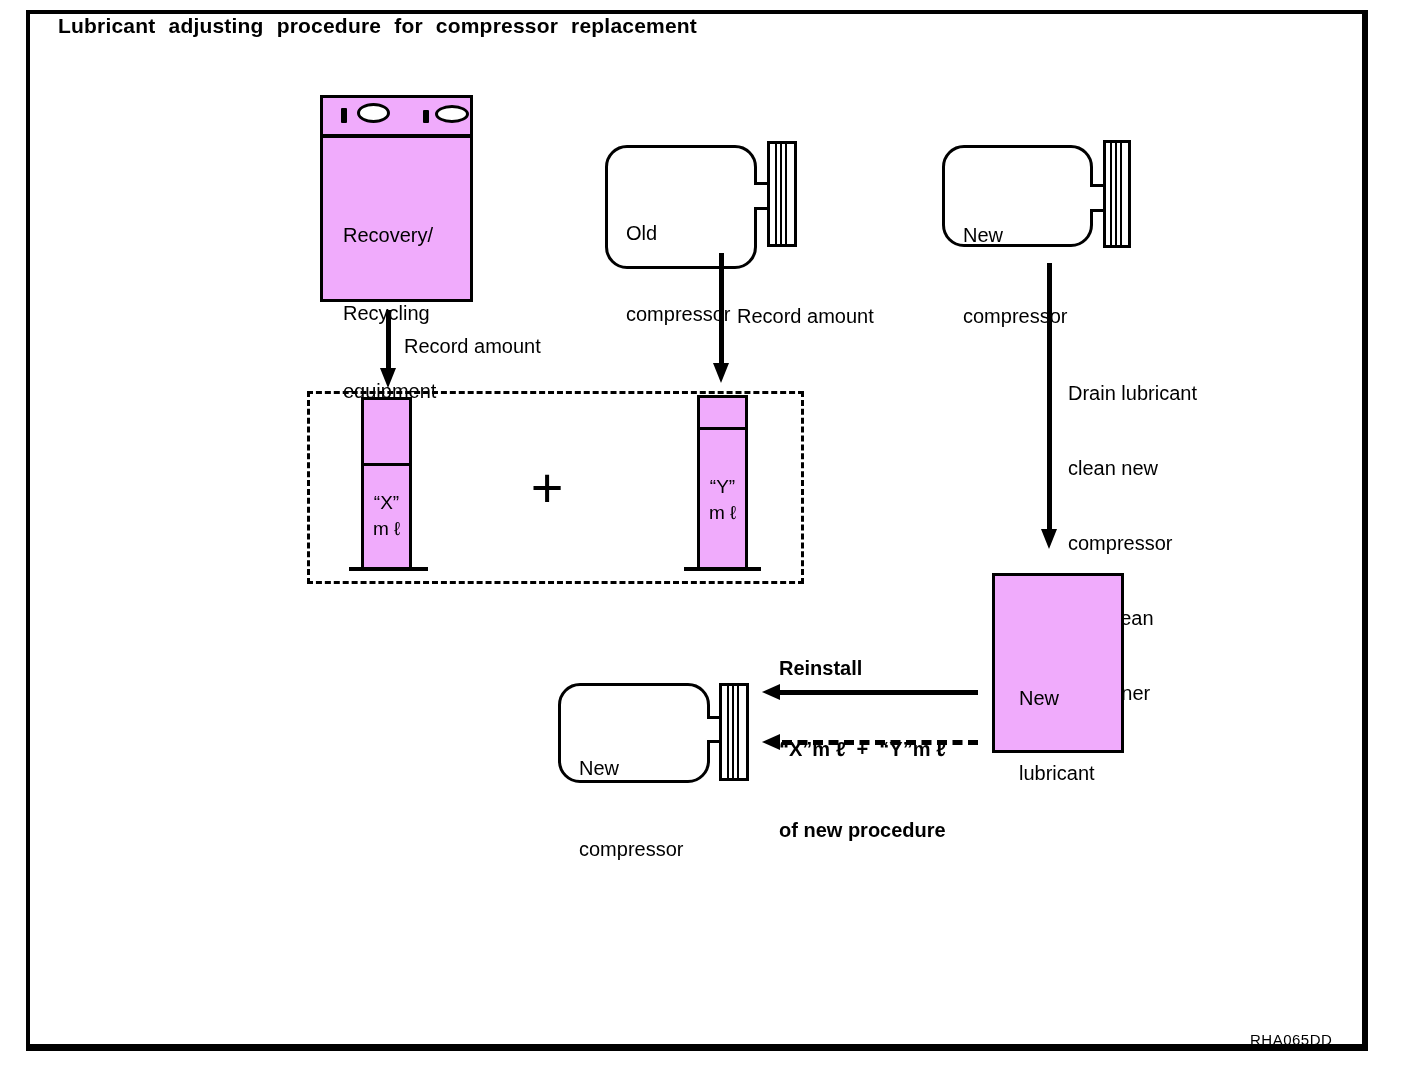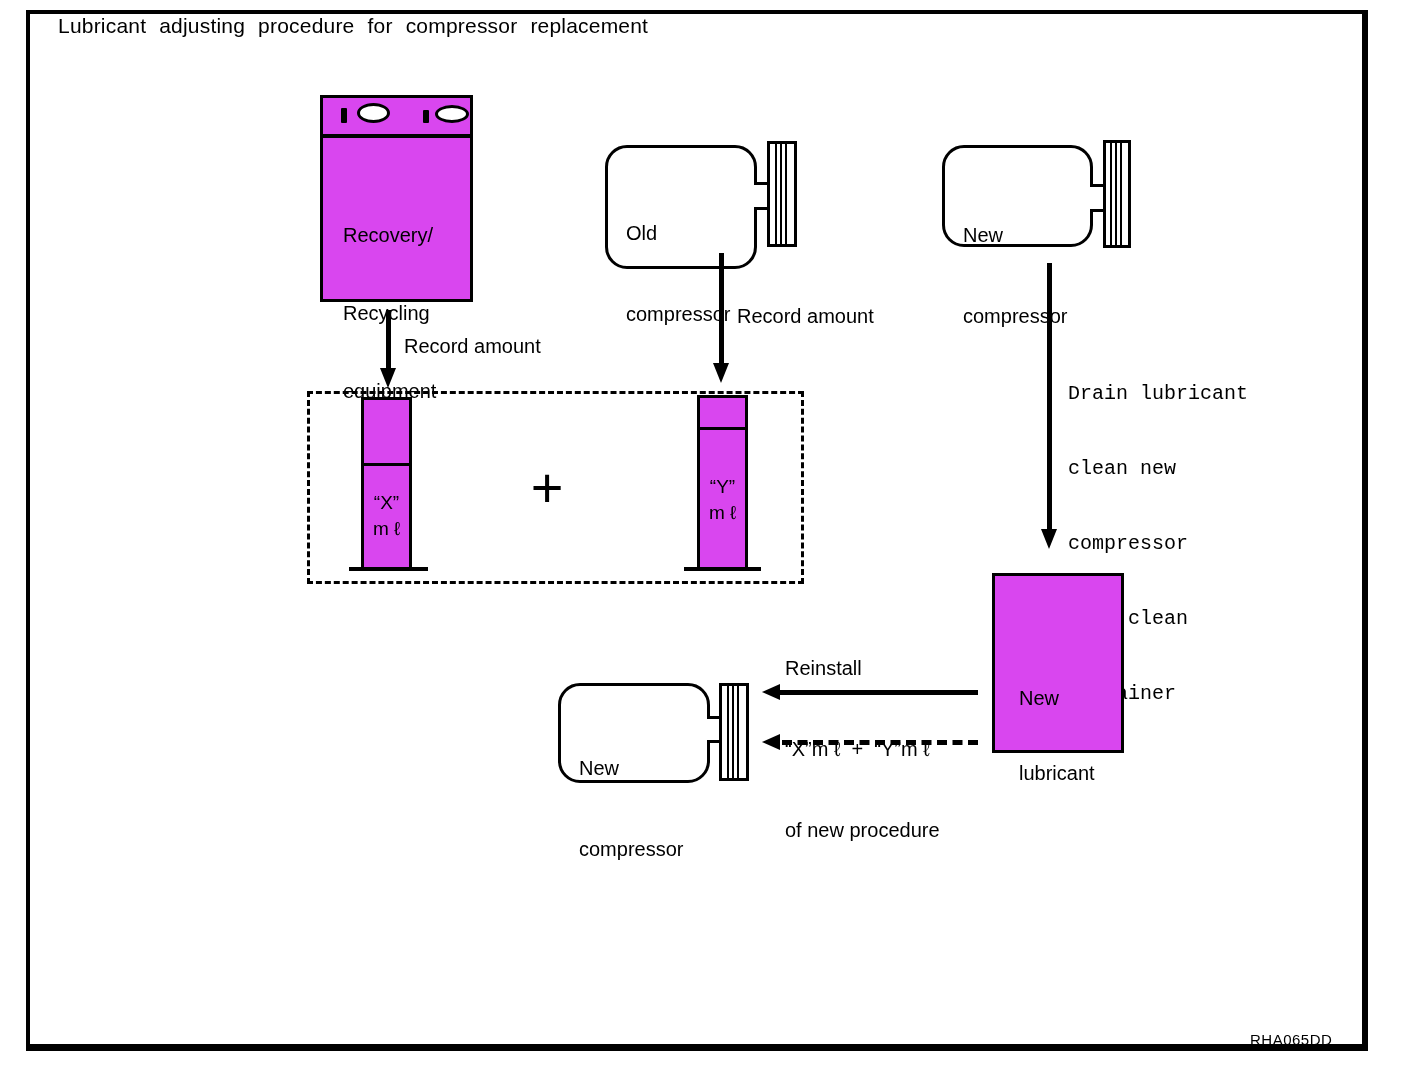--- a/index.html
+++ b/index.html
@@ -7,27 +7,27 @@
     position:relative;width:1408px;height:1068px;background:#ffffff;
     font-family:"Liberation Sans","DejaVu Sans",sans-serif;color:#000;
     overflow:hidden;
   }
   .abs{position:absolute;}
   .frame{
     left:26px;top:10px;width:1342px;height:1041px;box-sizing:border-box;
     border:4px solid #000;border-right-width:6px;border-bottom-width:7px;
   }
   .title{
-    left:58px;top:14px;font-size:21px;font-weight:normal;word-spacing:7px;
+    left:58px;top:14px;font-size:21px;font-weight:bold;word-spacing:7px;
     letter-spacing:.2px;white-space:pre;
   }
   .label{font-size:20px;line-height:26px;white-space:pre;}
-  .bold{font-weight:normal;margin-left:6px;}
+  .bold{font-weight:bold;}
   .line{display:block;white-space:pre;}
-  .box{box-sizing:border-box;border:3px solid #000;background:#d946ef;}
+  .box{box-sizing:border-box;border:3px solid #000;background:#f0abfc;}
   .rbox{box-sizing:border-box;border:3px solid #000;background:#fff;border-radius:22px;}
   .dashbox{box-sizing:border-box;border:3px dashed #000;background:transparent;}
   .vshaft{width:5px;background:#000;}
   .hshaft{height:5px;background:#000;}
   .head-down{width:0;height:0;border-left:8px solid transparent;border-right:8px solid transparent;border-top:20px solid #000;}
   .head-left{width:0;height:0;border-top:8px solid transparent;border-bottom:8px solid transparent;border-right:18px solid #000;}
   .tab{box-sizing:border-box;border-top:3px solid #000;border-bottom:3px solid #000;background:#fff;}
   .pulley{box-sizing:border-box;border:3px solid #000;background:#fff;}
   .stripe{position:absolute;top:0;bottom:0;width:2px;background:#000;}
   .oval{box-sizing:border-box;border:3px solid #000;border-radius:50%;background:#fff;}
@@ -90,21 +90,21 @@
   </div>
   <div class="abs tab" style="left:1090px;top:184px;width:14px;height:28px;"></div>
   <div class="abs pulley" style="left:1103px;top:140px;width:28px;height:108px;">
     <div class="stripe" style="left:4px;"></div>
     <div class="stripe" style="left:9px;"></div>
     <div class="stripe" style="left:14px;"></div>
   </div>
 
   <div class="abs vshaft" style="left:1047px;top:263px;height:268px;"></div>
   <div class="abs head-down" style="left:1041px;top:529px;"></div>
-  <div class="abs label" style="left:1068px;top:331px;line-height:25px;font-family:Liberation Mono, monospace;">
+  <div class="abs label" style="left:1068px;top:331px;line-height:25px;">
     <span class="line">Drain lubricant</span>
     <span class="line">clean new</span>
     <span class="line">compressor</span>
     <span class="line">into clean</span>
     <span class="line">container</span>
   </div>
 
   <div class="abs dashbox" style="left:307px;top:391px;width:497px;height:193px;"></div>
 
   <div class="abs box" style="left:361px;top:397px;width:51px;height:173px;">

